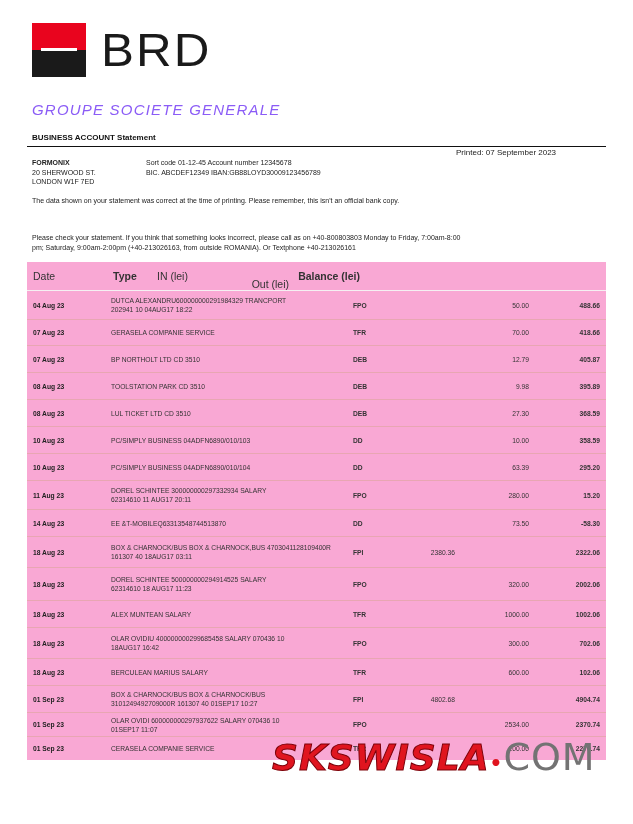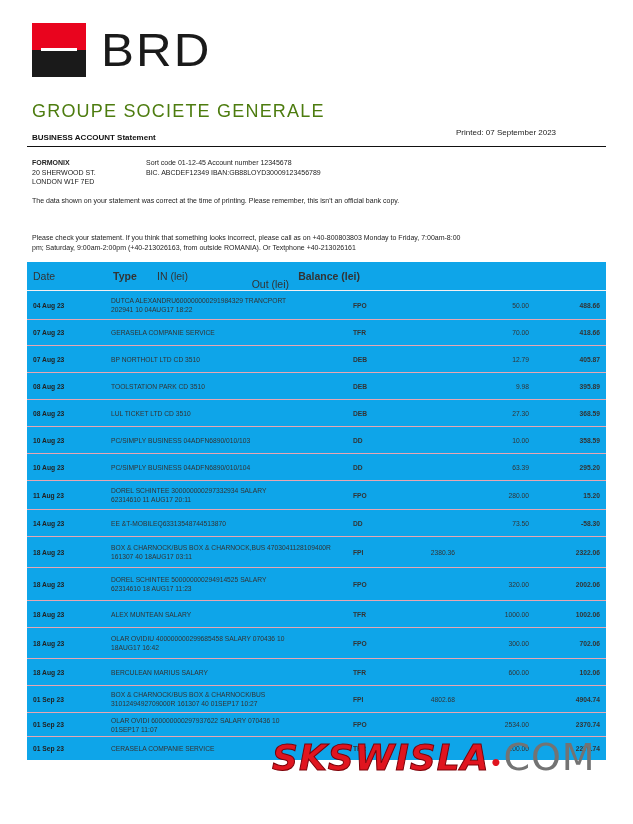--- a/index.html
+++ b/index.html
@@ -2,30 +2,30 @@
 <html><head>
 <meta charset="utf-8">
 <style>
   html, body { margin:0; padding:0; background:#ffffff; }
   body { width:633px; height:824px; position:relative; overflow:hidden; font-family:"Liberation Sans", sans-serif; color:#222; }
   .logo-box { position:absolute; left:32px; top:23px; width:54px; height:54px; }
   .logo-red { position:absolute; left:0; top:0; width:54px; height:27px; background:#e9041e; }
   .logo-black { position:absolute; left:0; top:27px; width:54px; height:27px; background:#1a1a1a; }
   .logo-bar { position:absolute; left:9px; top:25px; width:36px; height:3px; background:#ffffff; }
   .brand { position:absolute; left:101px; top:22px; font-size:47px; font-weight:400; letter-spacing:2px; color:#1a1a1a; line-height:56px; font-family:"Liberation Sans", sans-serif; transform:scaleX(1.05); transform-origin:left; }
-  .group { position:absolute; left:32px; top:101px; font-size:18px; letter-spacing:1.2px; color:#4d7c0f; }
+  .group { position:absolute; left:32px; top:101px; font-size:15px; letter-spacing:1.2px; color:#8b5cf6;font-style:italic; }
   .stmt-title { position:absolute; left:32px; top:133px; font-size:8px; font-weight:bold; color:#111; }
-  .printed { position:absolute; left:456px; top:128px; font-size:8px; color:#222; }
+  .printed { position:absolute; left:456px; top:148px; font-size:8px; color:#222; }
   .hr { position:absolute; left:27px; top:146px; width:579px; height:1px; background:#111; }
   .addr { position:absolute; left:32px; top:158px; font-size:7px; line-height:9.5px; color:#222; }
   .addr .name { font-weight:bold; }
   .acct { position:absolute; left:146px; top:158px; font-size:7px; line-height:9.5px; color:#222; }
   .note1 { position:absolute; left:32px; top:197px; font-size:7px; color:#222; }
   .note2 { position:absolute; left:32px; top:233px; font-size:7px; line-height:10px; color:#222; width:430px; }
-  .table { position:absolute; left:27px; top:262px; width:579px; background:#0ea5e9; }
+  .table { position:absolute; left:27px; top:262px; width:579px; background:#f9a8d4; }
   .thead { display:flex; height:28px; align-items:center; border-bottom:1px solid #f5f0f2; font-size:10.5px; color:#333; }
   .row { display:flex; align-items:center; border-bottom:1px solid #e8a6b2; font-size:6.7px; color:#333; }
   .row:last-child { border-bottom:none; }
   .c-date { width:82px; padding-left:6px; box-sizing:border-box; }
   .row .c-date { font-weight:bold; color:#222; }
   .c-desc { width:240px; padding-left:2px; box-sizing:border-box; line-height:9px; }
   .c-type { width:40px; padding-left:4px; box-sizing:border-box;font-weight:bold; }
   .c-in { width:70px; text-align:right; box-sizing:border-box; padding-right:4px; }
   .c-out { width:70px; text-align:right; box-sizing:border-box; padding-right:0px; }
   .c-bal { width:77px; text-align:right; box-sizing:border-box; padding-right:6px;font-weight:bold; }

